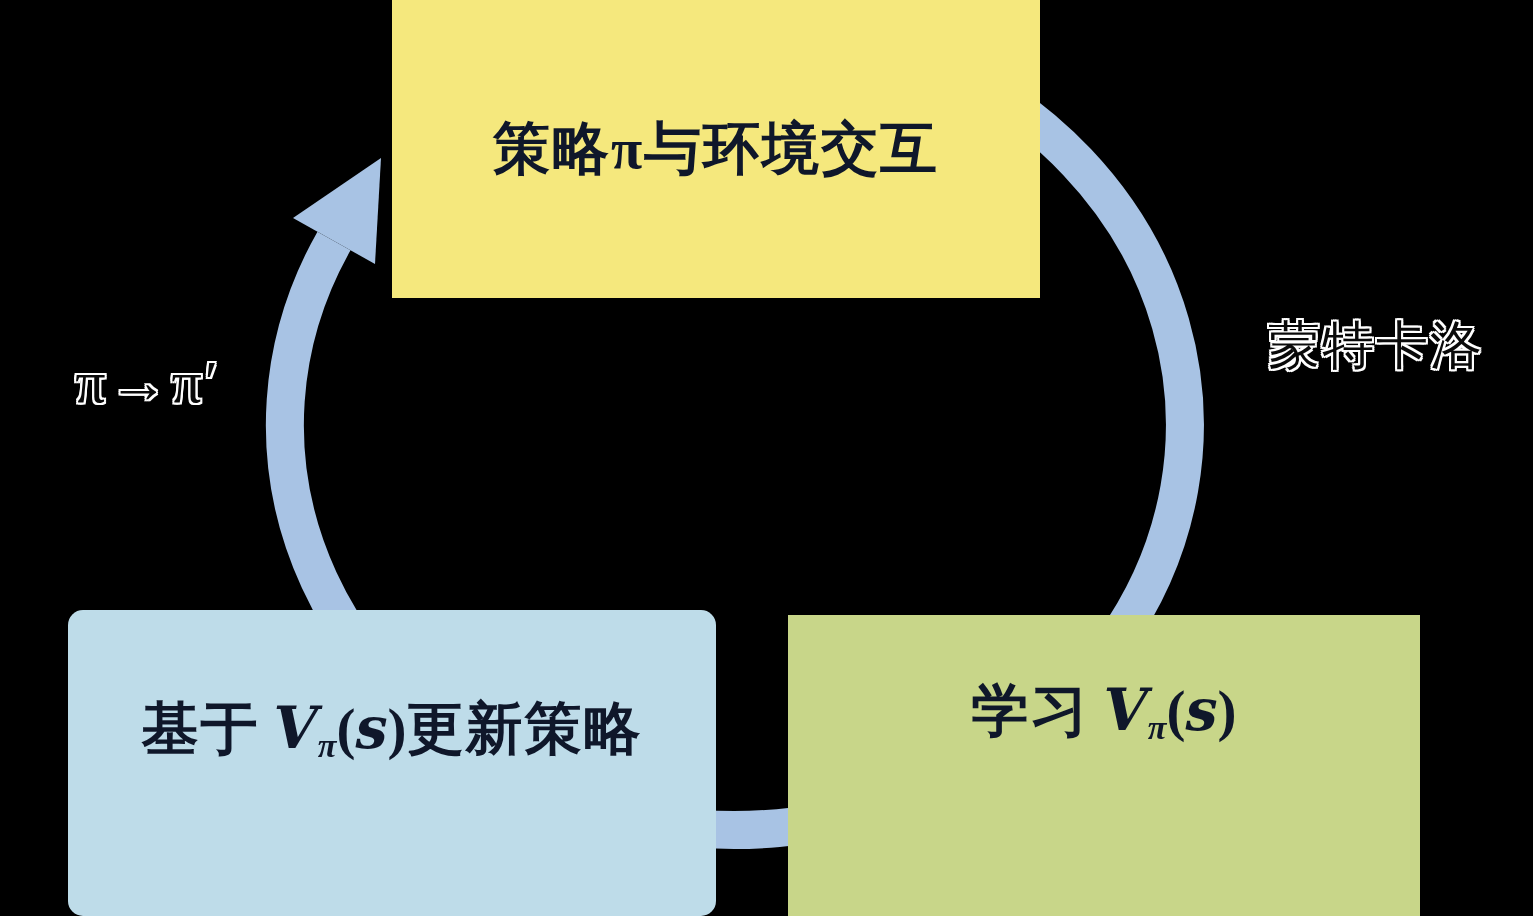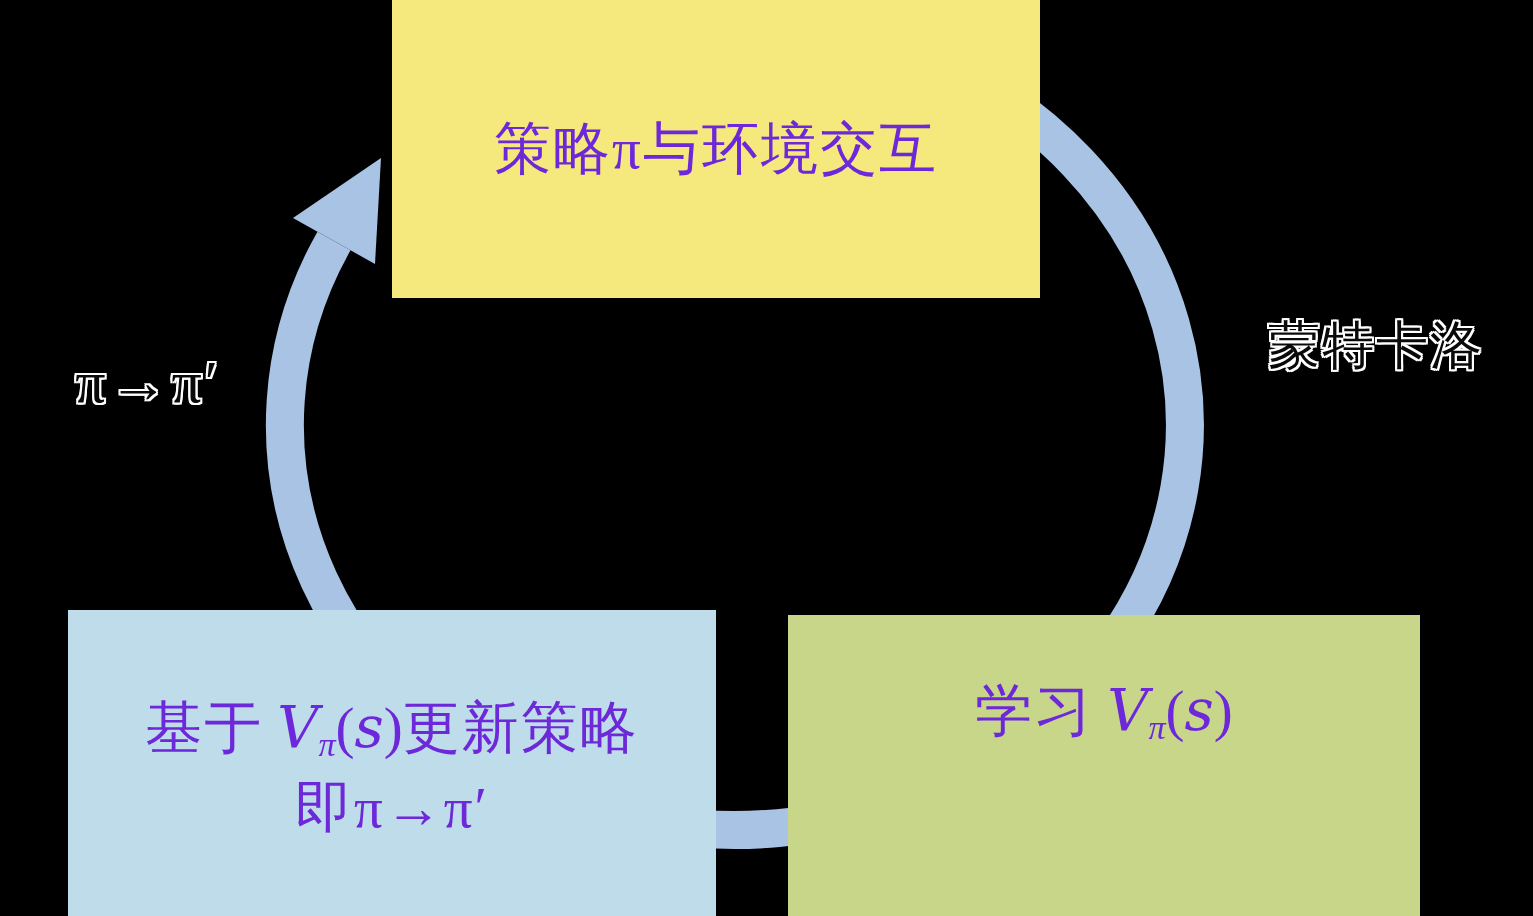--- a/index.html
+++ b/index.html
@@ -28,40 +28,42 @@
     stroke: #a8c3e4;
     stroke-width: 38;
   }
   .head { fill: #a8c3e4; }
 
   .box {
     position: absolute;
     display: flex;
     align-items: center;
     justify-content: center;
-    color: #6d28d9;
+    color: #0f172a;
     text-align: center;
     letter-spacing: 2px;
+    font-weight: bold;
   }
   .box-top {
     left: 392px; top: 0;
     width: 648px; height: 298px;
     background: #f5e87d;
     font-size: 57px;
   }
   .box-bl {
     left: 68px; top: 610px;
     width: 648px; height: 306px;
     background: #bedce9;
     font-size: 57px;
     flex-direction: column;
     line-height: 1.4;
     justify-content: flex-start;
     padding-top: 78px;
     box-sizing: border-box;
+    border-radius: 15px;
   }
   .box-br {
     left: 788px; top: 615px;
     width: 632px; height: 301px;
     background: #c8d689;
     font-size: 57px;
     align-items: flex-start;
     padding-top: 58px;
     box-sizing: border-box;
   }
@@ -119,21 +121,20 @@
   </div>
 
   <div class="halo-label label-left">
     <span>π→π′</span>
   </div>
 
   <div class="box box-bl">
     <div>
       <span>基于</span><span class="math math-inline"><span class="it">V</span><sub>π</sub><span>(</span><span class="it">s</span><span>)</span></span><span>更新策略</span>
     </div>
-    <div>即π→π′</div>
   </div>
 
   <div class="box box-br">
     <span>
       <span>学习</span><span class="math"><span class="it">V</span><sub>π</sub><span>(</span><span class="it">s</span><span>)</span></span>
     </span>
   </div>
 
 </div>
 

